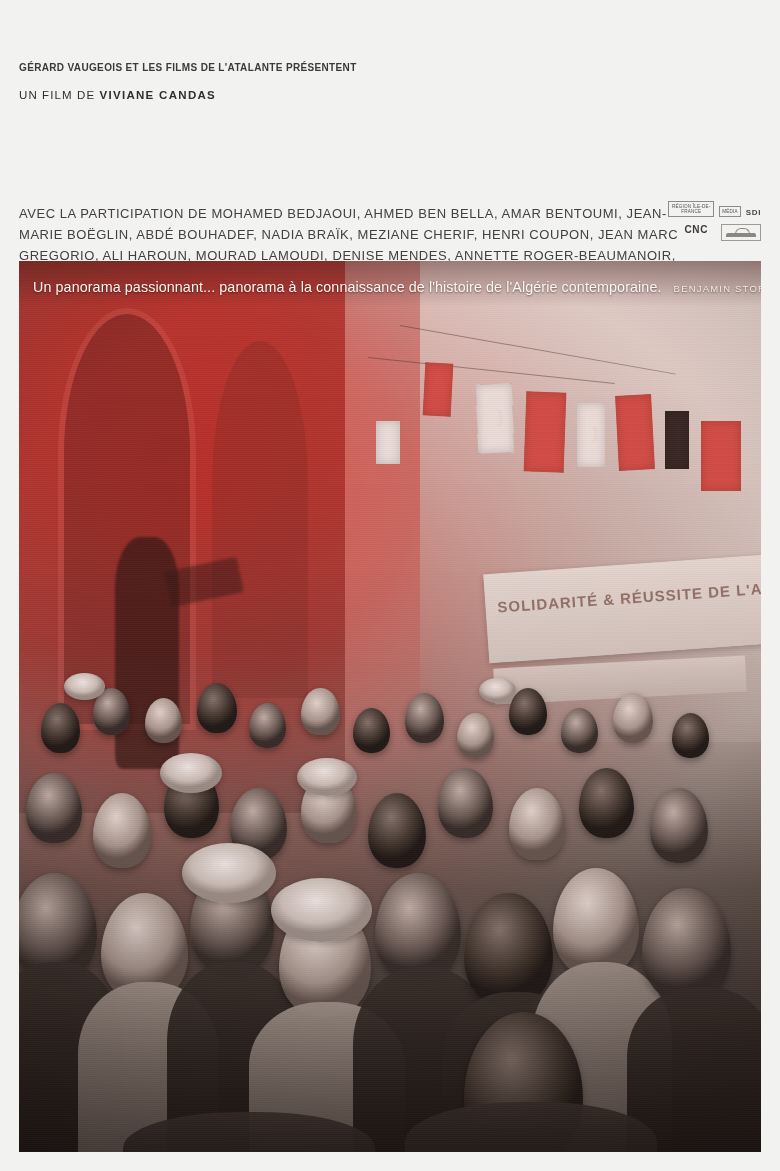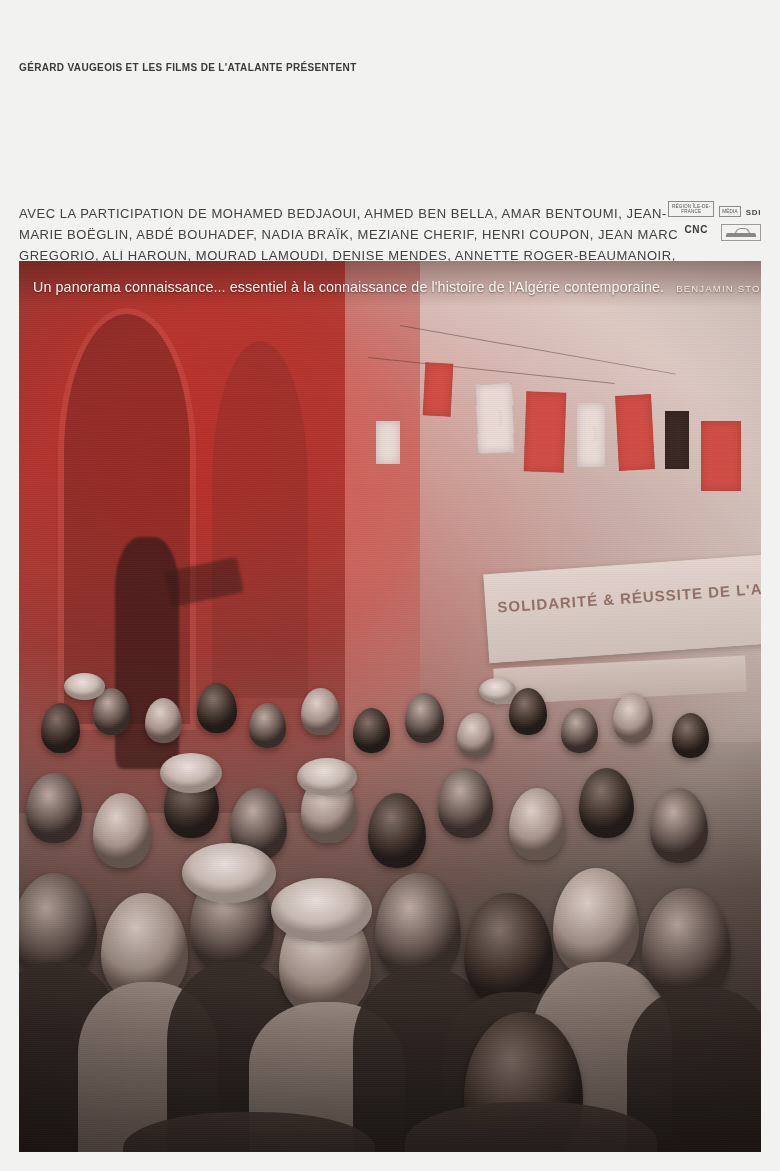--- a/index.html
+++ b/index.html
@@ -316,20 +316,24 @@
     text-transform: uppercase;
   }
 </style>
 </head>
 <body>
 
 <div class="poster">
 
   <div class="top-block">
     <div class="presenters">GÉRARD VAUGEOIS et LES FILMS DE L'ATALANTE présentent</div>
+    <div class="director-line">
+      <span>UN FILM DE</span>
+      <span class="name">VIVIANE CANDAS</span>
+    </div>
   </div>
 
   <div class="fineprint">AVEC LA PARTICIPATION DE MOHAMED BEDJAOUI, AHMED BEN BELLA, AMAR BENTOUMI, JEAN-MARIE BOËGLIN, ABDÉ BOUHADEF, NADIA BRAÏK, MEZIANE CHERIF, HENRI COUPON, JEAN MARC GREGORIO, ALI HAROUN, MOURAD LAMOUDI, DENISE MENDES, ANNETTE ROGER-BEAUMANOIR, JACQUES VERGÈS PRODUIT PAR SECONDE VAGUE, LES FILMS DE L'ATALANTIDE, DJINN SCÉNARIO - RÉALISATION VIVIANE CANDAS IMAGE NASSER MEDJKANE, VIVIANE CANDAS FRÉDÉRIC MAINÇON FOND PHOTOGRAPHIQUE DANIEL LETERRIER MONTAGE CLAUDINE DUMOULIN SON MARC NOUYRIGAT MIXAGE FRÉDÉRIC THERY MUSIQUE PABLO CUECO DISTRIBUTION LES FILMS DE L'ATALANTE</div>
 
   <div class="logos">
     <div class="logos-row1">
       <div class="logo-box">RÉGION ÎLE-DE-FRANCE</div>
       <div class="logo-box">MÉDIA</div>
       <div class="logo-sdi">SDI</div>
     </div>
@@ -432,18 +436,18 @@
       <div class="body" style="left:52%; top:90%; width:34%; height:20%;"></div>
       <div class="body" style="left:14%; top:92%; width:34%; height:18%;"></div>
     </div>
 
     <div class="duotone"></div>
     <div class="vignette"></div>
     <div class="grain"></div>
 
     <div class="quote-bar">
       <div class="quote">
-        <span>Un panorama connaissance... essentiel à la connaissance de l'histoire de l'Algérie contemporaine.</span>
+        <span>Un panorama passionnant... panorama à la connaissance de l'histoire de l'Algérie contemporaine.</span>
         <span class="attrib">Benjamin Stora</span>
       </div>
     </div>
   </div>
 </div>
 
 </body></html>

